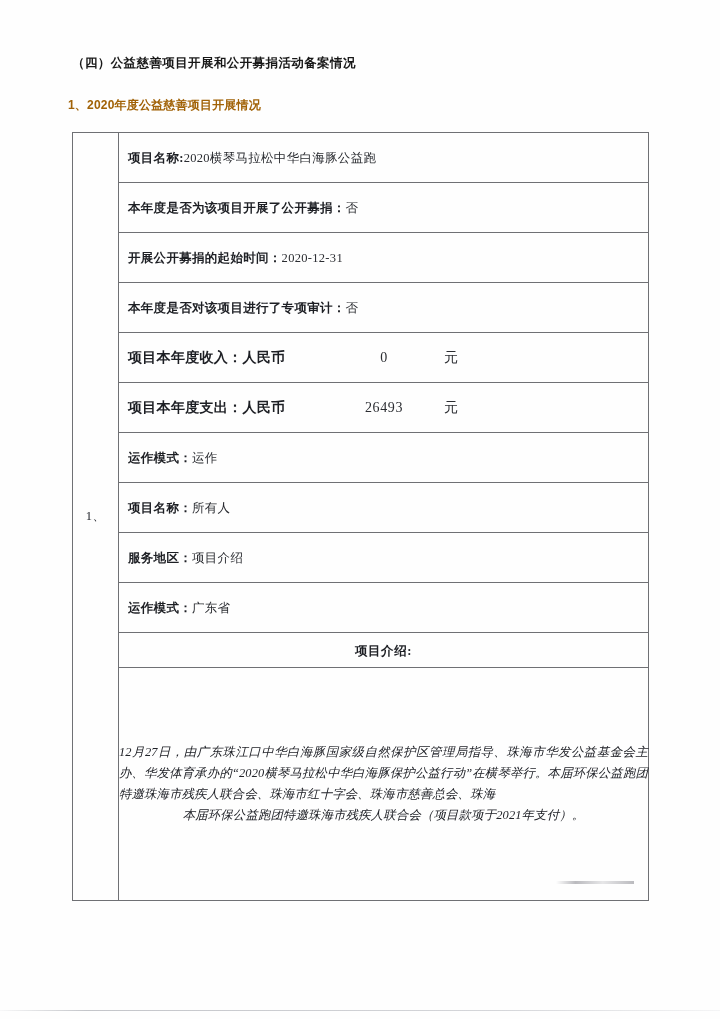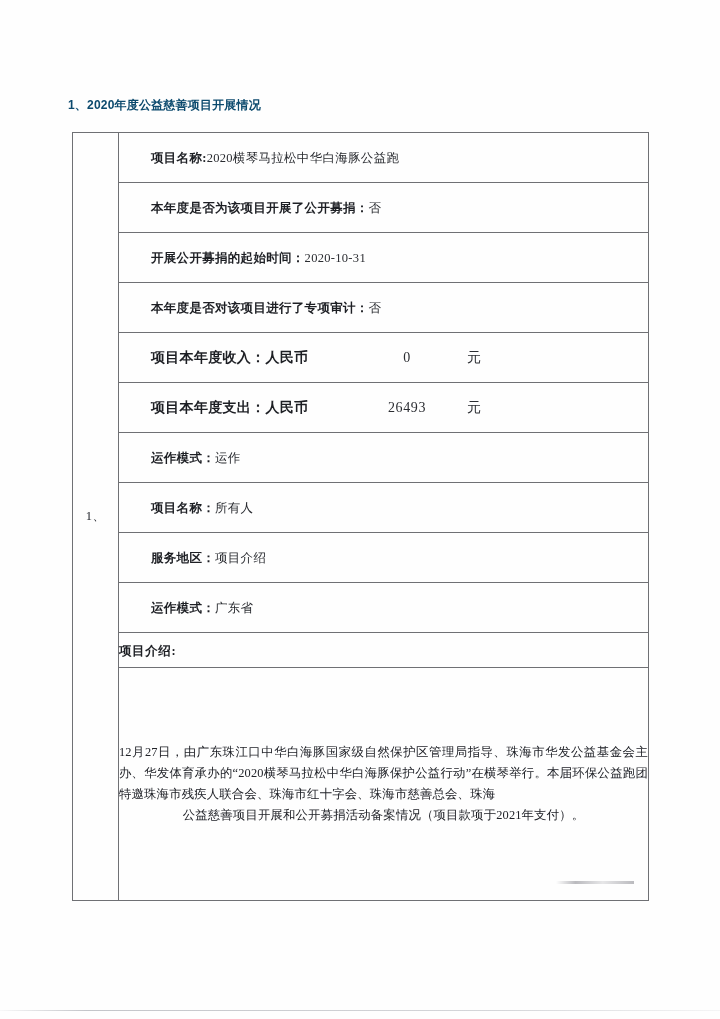--- a/index.html
+++ b/index.html
@@ -43,21 +43,21 @@
     position: absolute;
     left: 68px;
     top: 97px;
     width: 620px;
   }
   .h-sub {
     font-family: "Liberation Sans", "DejaVu Sans", sans-serif;
     font-weight: bold;
     font-size: 12px;
     letter-spacing: 0.2px;
-    color: #0c4a6e;
+    color: #a16207;
     white-space: nowrap;
     line-height: 17px;
   }
 
   
   .tbl-wrap {
     position: absolute;
     left: 72px;
     top: 132px;
     width: 576px;
@@ -79,21 +79,21 @@
     text-align: center;
     font-family: "Liberation Serif", "DejaVu Serif", serif;
     font-size: 12.5px;
     color: #20232a;
     letter-spacing: 0.5px;
     vertical-align: middle;
   }
 
   .field-row td.field-cell {
     height: 49px;
-    padding: 0 0 0 32px;
+    padding: 0 0 0 9px;
   }
   .field-line {
     display: block;
     font-size: 12.5px;
     line-height: 16px;
     color: #1d1f24;
     white-space: nowrap;
   }
   .f-label {
     font-weight: bold;
@@ -129,33 +129,35 @@
   }
   .money-unit {
     font-weight: normal;
     letter-spacing: 0.3px;
     color: #2b2d32;
   }
 
   
   .intro-head td {
     height: 34px;
+    text-align: center;
   }
   .intro-head-text {
     font-weight: bold;
     font-size: 12.5px;
     letter-spacing: 0.6px;
     color: #1d1f24;
   }
 
   
   .intro-body td {
     height: 232px;
     vertical-align: top;
     padding: 7px 9px 0 9px;
+    font-style: italic;
   }
   .intro-para {
     font-size: 12.4px;
     line-height: 21px;
     color: #202228;
     text-align: justify;
     text-justify: inter-character;
     letter-spacing: 0.15px;
   }
   .intro-para .last-line {
@@ -181,20 +183,23 @@
     height: 1px;
     background: linear-gradient(90deg, rgba(210,212,216,.15) 0%, rgba(176,178,184,.75) 12%, rgba(186,188,194,.6) 70%, rgba(205,207,212,.2) 100%);
     pointer-events: none;
   }
 </style>
 </head>
 <body>
 
 <div class="page">
 
+  <div class="heading-block">
+    <div class="h-section">（四）公益慈善项目开展和公开募捐活动备案情况</div>
+  </div>
 
   <div class="h-sub-block">
     <div class="h-sub">1、2020年度公益慈善项目开展情况</div>
   </div>
 
   <div class="tbl-wrap">
     <table class="doc-table">
       <colgroup>
         <col class="col-idx">
         <col class="col-body">
@@ -209,21 +214,21 @@
         </tr>
 
         <tr class="field-row">
           <td class="field-cell">
             <span class="field-line"><span class="f-label">本年度是否为该项目开展了公开募捐：</span><span class="f-value">否</span></span>
           </td>
         </tr>
 
         <tr class="field-row">
           <td class="field-cell">
-            <span class="field-line"><span class="f-label">开展公开募捐的起始时间：</span><span class="f-value">2020-10-31</span></span>
+            <span class="field-line"><span class="f-label">开展公开募捐的起始时间：</span><span class="f-value">2020-12-31</span></span>
           </td>
         </tr>
 
         <tr class="field-row">
           <td class="field-cell">
             <span class="field-line"><span class="f-label">本年度是否对该项目进行了专项审计：</span><span class="f-value">否</span></span>
           </td>
         </tr>
 
         <tr class="field-row">
@@ -271,21 +276,21 @@
         </tr>
 
         <tr class="intro-head">
           <td>
             <span class="intro-head-text">项目介绍:</span>
           </td>
         </tr>
 
         <tr class="intro-body">
           <td>
-            <div class="intro-para"><span>12月27日，由广东珠江口中华白海豚国家级自然保护区管理局指导、珠海市华发公益基金会主办、华发体育承办的“2020横琴马拉松中华白海豚保护公益行动”在横琴举行。本届环保公益跑团特邀珠海市残疾人联合会、珠海市红十字会、珠海市慈善总会、珠海</span><span class="last-line">公益慈善项目开展和公开募捐活动备案情况（项目款项于2021年支付）。</span></div>
+            <div class="intro-para"><span>12月27日，由广东珠江口中华白海豚国家级自然保护区管理局指导、珠海市华发公益基金会主办、华发体育承办的“2020横琴马拉松中华白海豚保护公益行动”在横琴举行。本届环保公益跑团特邀珠海市残疾人联合会、珠海市红十字会、珠海市慈善总会、珠海</span><span class="last-line">本届环保公益跑团特邀珠海市残疾人联合会（项目款项于2021年支付）。</span></div>
           </td>
         </tr>
 
       </tbody>
     </table>
   </div>
 
   <div class="scan-mark"></div>
   <div class="page-edge"></div>
 

